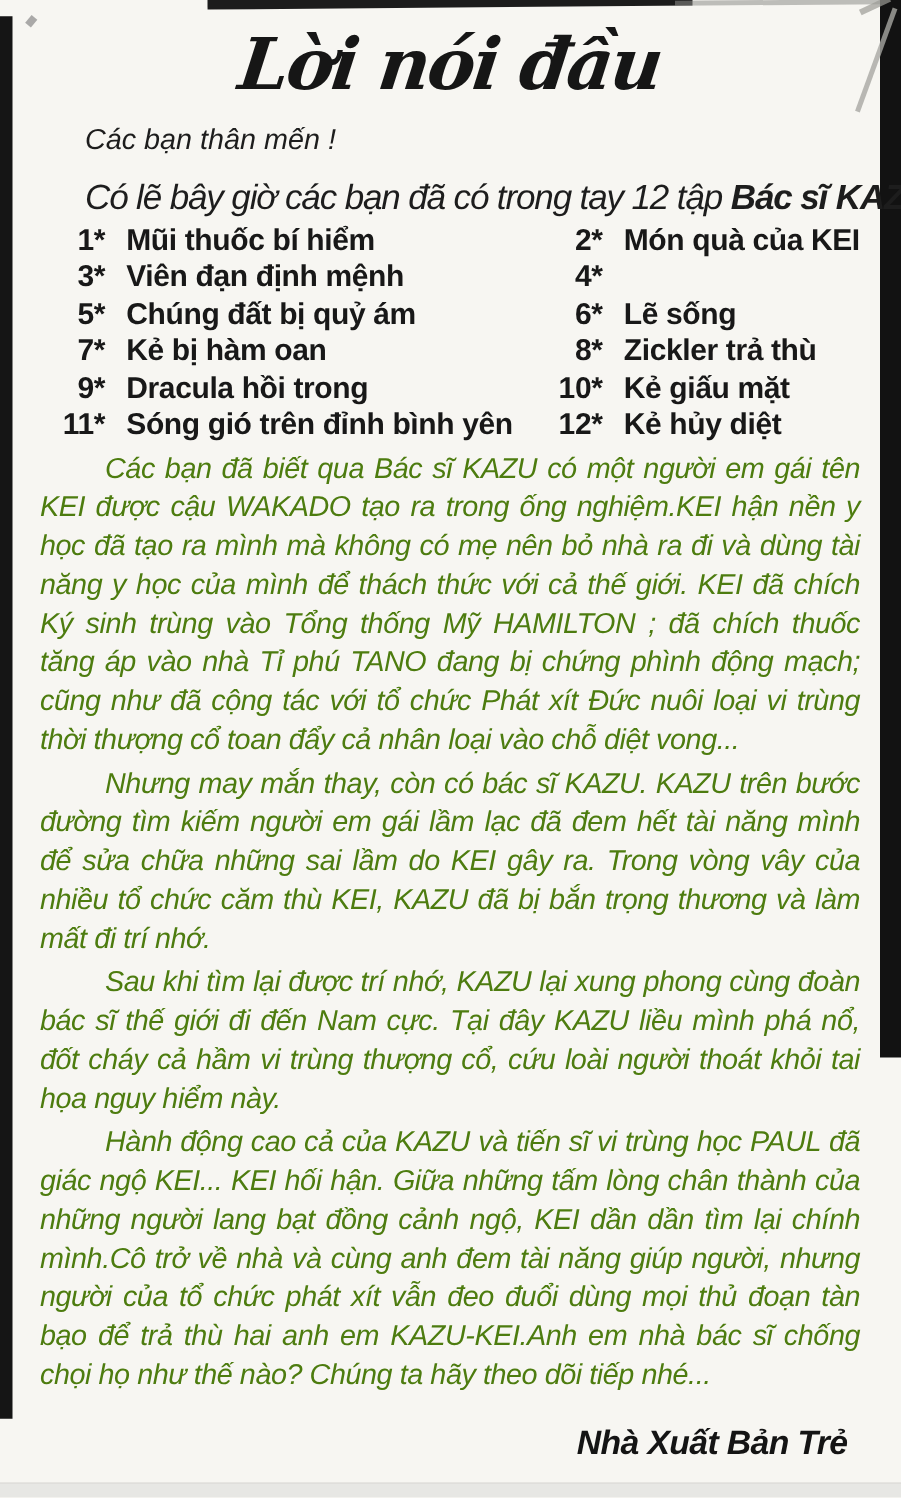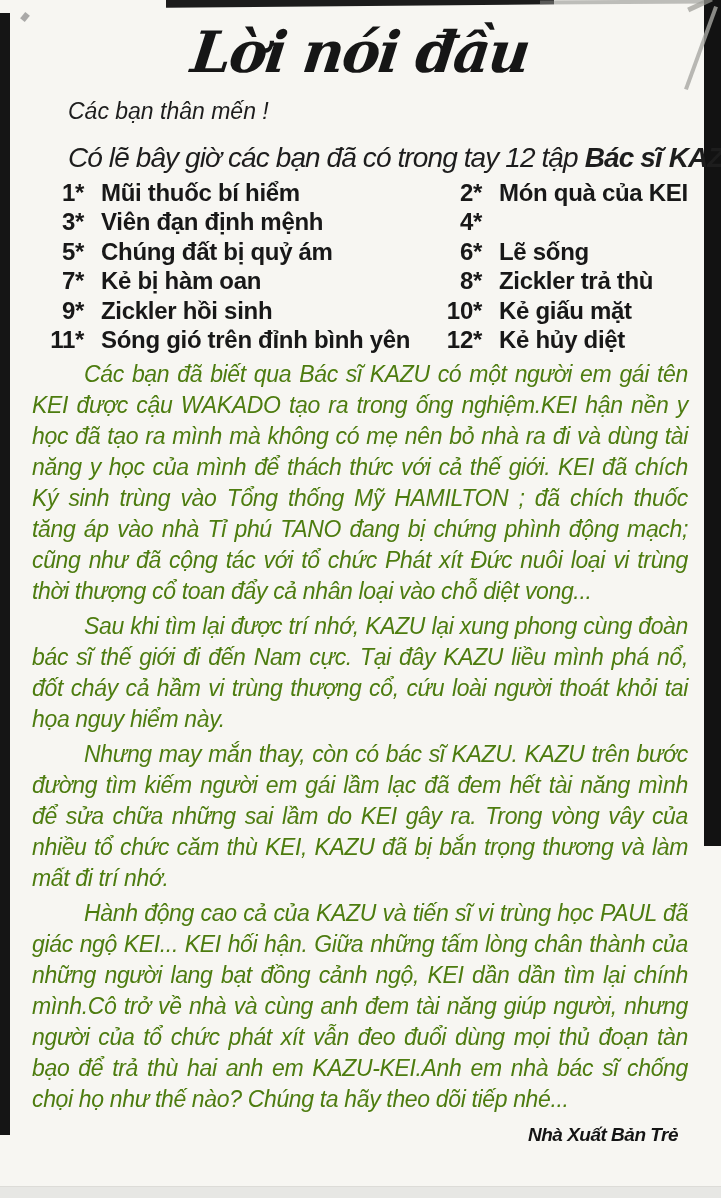--- a/index.html
+++ b/index.html
@@ -80,25 +80,25 @@
     font-style:italic;
     font-size:23px;
     line-height:31px;
     letter-spacing:-0.35px;
     text-align:justify;
     text-indent:52px;
     color:#4d7c0f;
   }
 
   .signature {
-    margin:4px 10px 0 0;
+    margin:23px 10px 0 0;
     text-align:right;
     font-style:italic;
     font-weight:bold;
-    font-size:19px;
+    font-size:27px;
     line-height:32px;
     color:#141414;
     letter-spacing:-0.5px;
   }
 </style>
 </head>
 <body>
 
 <div>
 
@@ -146,37 +146,37 @@
       <div class="vol">
           <span class="vol-num">7*</span>
           <span class="vol-title">Kẻ bị hàm oan</span>
         </div>
       <div class="vol">
           <span class="vol-num">8*</span>
           <span class="vol-title">Zickler trả thù</span>
         </div>
       <div class="vol">
           <span class="vol-num">9*</span>
-          <span class="vol-title">Zickler hồi sinh</span>
+          <span class="vol-title">Dracula hồi trong</span>
         </div>
       <div class="vol">
           <span class="vol-num">10*</span>
           <span class="vol-title">Kẻ giấu mặt</span>
         </div>
       <div class="vol">
           <span class="vol-num">11*</span>
           <span class="vol-title">Sóng gió trên đỉnh bình yên</span>
         </div>
       <div class="vol">
           <span class="vol-num">12*</span>
           <span class="vol-title">Kẻ hủy diệt</span>
         </div>
     </div>
 
     <p class="body-text">Các bạn đã biết qua Bác sĩ KAZU có một  người em gái tên KEI được cậu WAKADO tạo ra trong ống nghiệm.KEI hận nền y học đã tạo ra mình mà không có mẹ nên bỏ nhà ra đi  và  dùng tài năng y học của mình để  thách thức với cả  thế giới. KEI  đã chích Ký sinh trùng vào Tổng thống Mỹ HAMILTON ; đã  chích thuốc tăng áp vào nhà Tỉ phú TANO đang bị chứng phình động mạch; cũng như đã cộng tác với tổ chức Phát xít  Đức nuôi loại vi trùng thời thượng cổ toan đẩy cả nhân loại vào chỗ  diệt vong...</p>
+    <p class="body-text">Nhưng may mắn thay, còn có bác sĩ KAZU. KAZU trên bước đường tìm kiếm người em gái lầm lạc đã đem hết tài năng mình để  sửa chữa  những sai lầm do KEI gây ra. Trong vòng vây  của nhiều tổ  chức căm thù  KEI, KAZU đã  bị bắn trọng thương  và làm mất đi trí nhớ.</p>
     <p class="body-text">Sau khi tìm lại được trí nhớ, KAZU lại xung phong cùng đoàn bác sĩ  thế giới đi đến Nam cực. Tại đây  KAZU liều mình phá nổ, đốt cháy cả  hầm vi trùng thượng cổ, cứu loài người thoát khỏi tai họa nguy hiểm này.</p>
-    <p class="body-text">Nhưng may mắn thay, còn có bác sĩ KAZU. KAZU trên bước đường tìm kiếm người em gái lầm lạc đã đem hết tài năng mình để  sửa chữa  những sai lầm do KEI gây ra. Trong vòng vây  của nhiều tổ  chức căm thù  KEI, KAZU đã  bị bắn trọng thương  và làm mất đi trí nhớ.</p>
     <p class="body-text">Hành động cao cả của KAZU và tiến sĩ vi trùng học PAUL đã giác ngộ  KEI... KEI hối hận. Giữa  những tấm  lòng chân thành của những người  lang bạt đồng cảnh ngộ, KEI dần  dần  tìm lại chính mình.Cô trở về nhà và cùng anh đem tài năng giúp người, nhưng người  của tổ chức phát xít vẫn đeo đuổi dùng  mọi  thủ đoạn tàn bạo để trả thù hai anh em KAZU-KEI.Anh em nhà bác sĩ chống chọi họ như thế nào? Chúng ta hãy theo dõi tiếp nhé...</p>
 
     <p class="signature">Nhà Xuất Bản Trẻ</p>
 
   </div>
 </div>
 
 </body></html>

